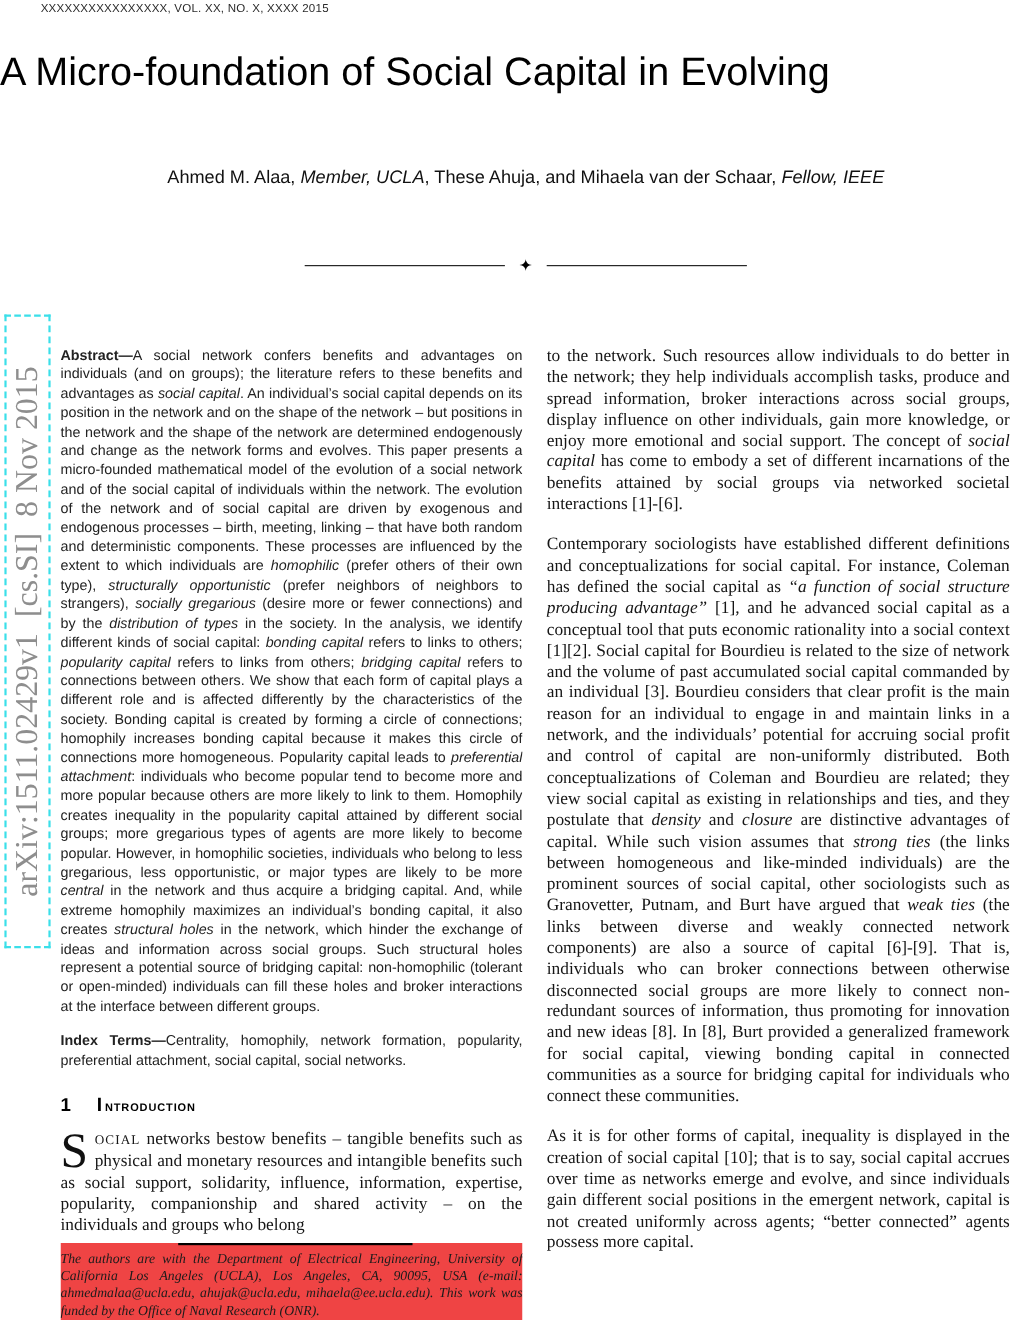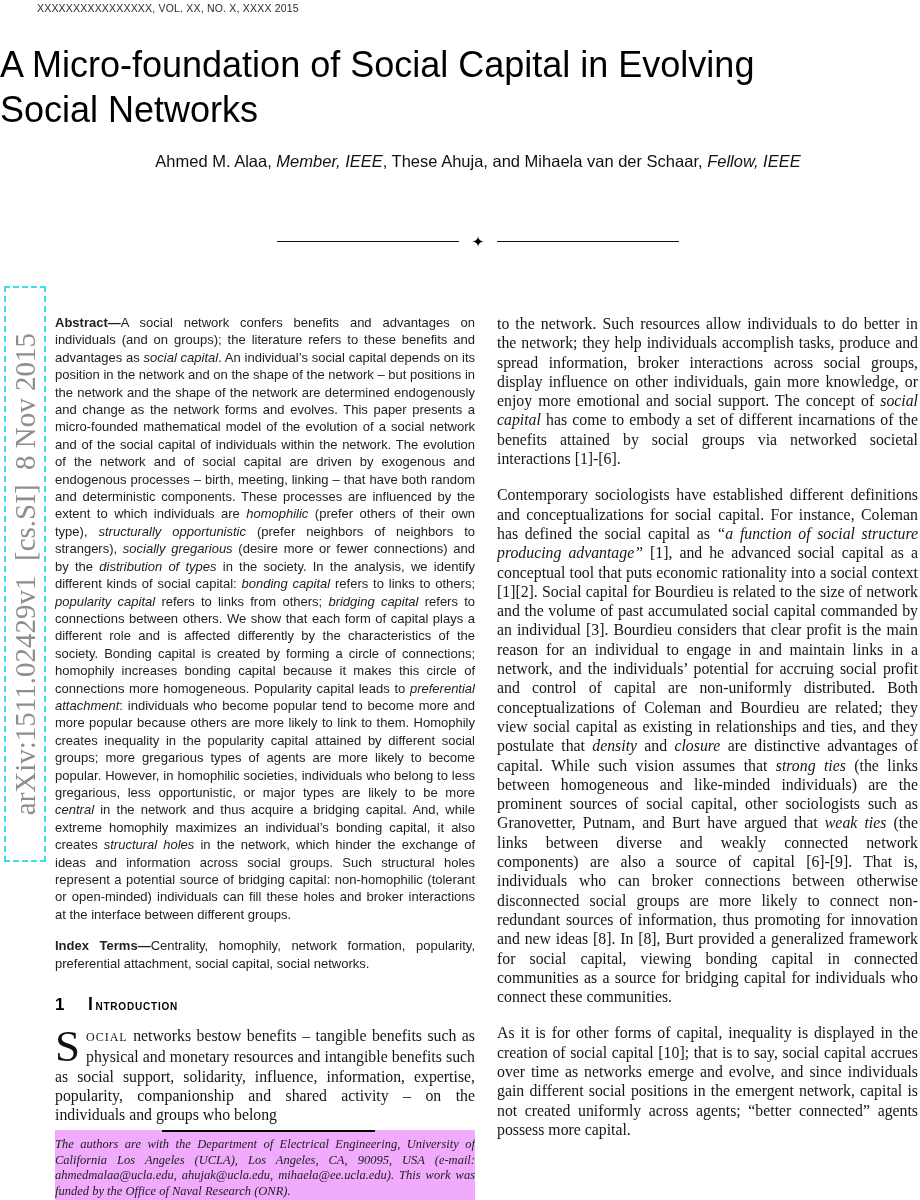--- a/index.html
+++ b/index.html
@@ -33,41 +33,40 @@
   .sec-num{display:inline-block;width:33px;font-size:17px;font-weight:bold;}
   .sec-title{display:inline-block;font-size:10px;font-weight:bold;text-transform:uppercase;letter-spacing:0.8px;}
   .sec-title::first-letter{font-size:17.5px;letter-spacing:2.5px;}
   
   .body-text{margin:0 0 17px 0;font-family:"Liberation Serif",serif;font-size:15.8px;line-height:19.3px;
         text-align:justify;color:#151515;}
   .dropcap{float:left;font-family:"Liberation Serif",serif;font-size:45px;line-height:35px;
         padding:3px 6px 0 0;color:#111;}
   .runs-sc{font-size:76%;letter-spacing:1px;}
   
-  .footnote-block{position:absolute;left:0;right:0;bottom:0;background:#f0abfc;}
+  .footnote-block{position:absolute;left:0;right:0;bottom:0;background:#ef4444;}
   .footnote-rule{width:213px;margin:0 0 5px 107px;border-top:2px solid #000;}
   .footnote-text{margin:0;font-family:"Liberation Serif",serif;font-style:italic;font-size:12.5px;
         line-height:15.8px;text-align:justify;color:#1b1b1b;}
 </style>
 </head>
 <body>
 
 <div class="page">
 
   <header class="running-head">
     <span>XXXXXXXXXXXXXXXX, VOL. XX, NO. X, XXXX 2015</span>
     <span>1</span>
   </header>
 
   <h1 class="title">
     <span>A Micro-foundation of Social Capital in Evolving</span><br>
-    <span>Social Networks</span>
   </h1>
 
-  <div class="authors"><span>Ahmed M. Alaa, </span><span style="font-style: italic;">Member, IEEE</span><span>, These Ahuja, and Mihaela van der Schaar, </span><span style="font-style: italic;">Fellow, IEEE</span></div>
+  <div class="authors"><span>Ahmed M. Alaa, </span><span style="font-style: italic;">Member, UCLA</span><span>, These Ahuja, and Mihaela van der Schaar, </span><span style="font-style: italic;">Fellow, IEEE</span></div>
 
   <div class="separator">
     <span class="sep-line"></span>
     <span class="sep-star">✦</span>
     <span class="sep-line"></span>
   </div>
 
   <div class="watermark">
     <span class="wm-text">arXiv:1511.02429v1  [cs.SI]  8 Nov 2015</span>
   </div>

